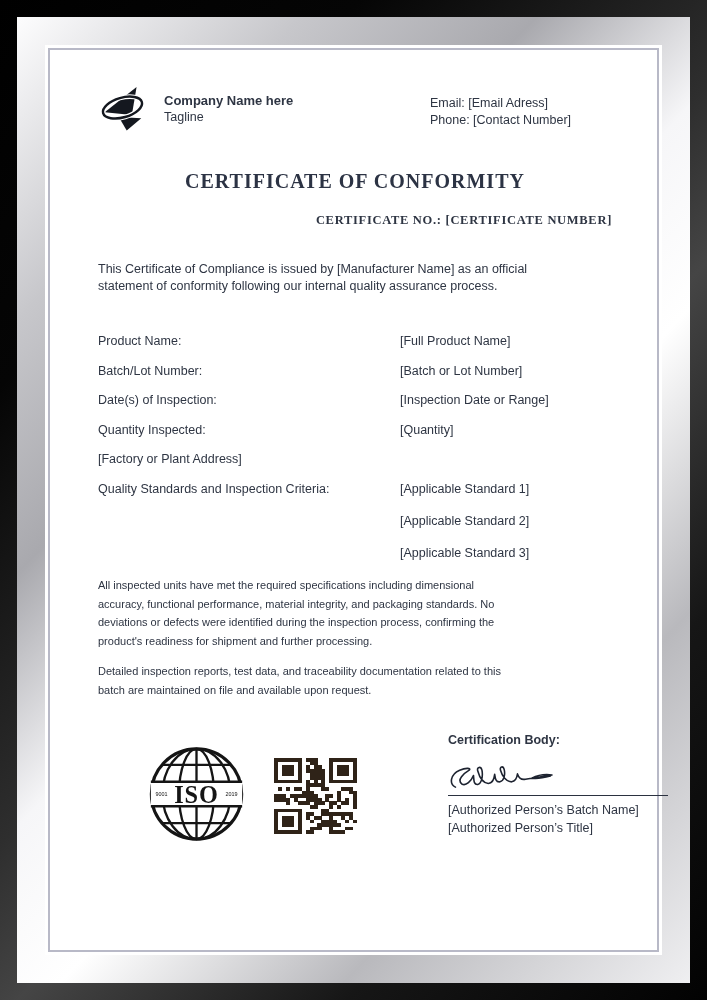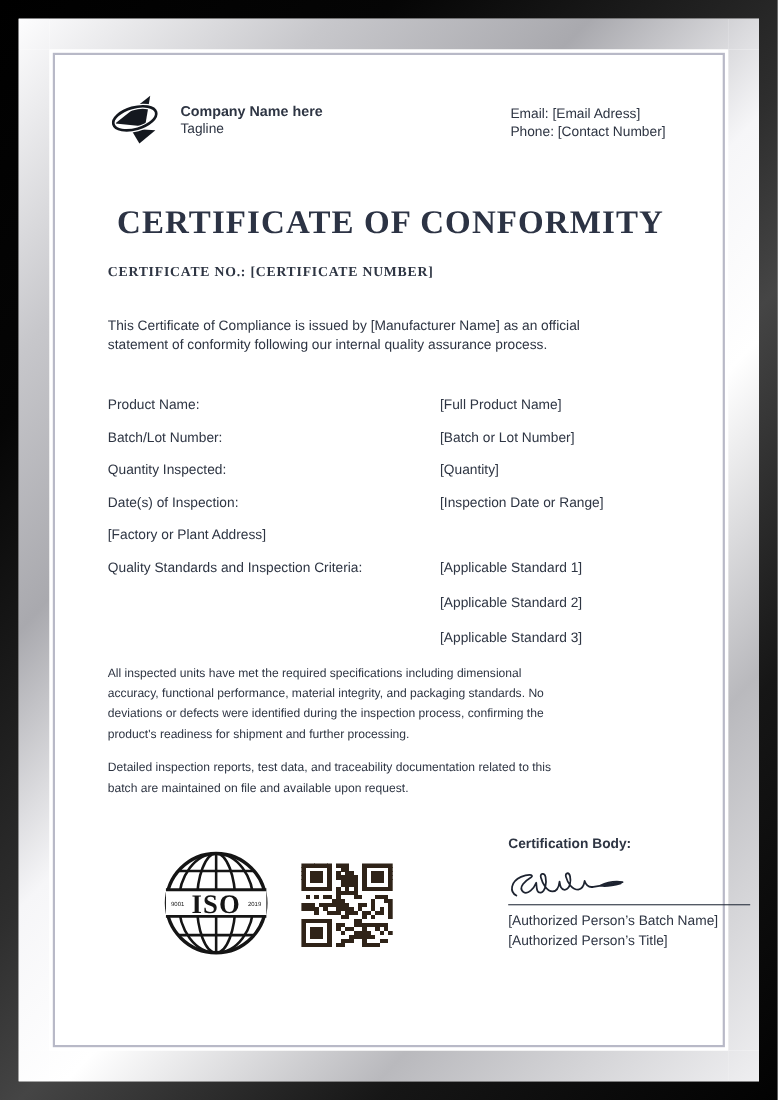--- a/index.html
+++ b/index.html
@@ -33,31 +33,31 @@
     position:relative;
   }
 
   
   .header{position:relative;height:48px;}
   .brand{display:flex;align-items:center;}
   .logo-svg{width:49px;height:45px;flex:0 0 auto;}
   .brand-text{margin-left:17px;}
   .company-name{font-size:13px;font-weight:bold;line-height:16px;}
   .tagline{font-size:12.5px;line-height:16px;}
-  .contact{position:absolute;left:366px;top:9px;font-size:12.5px;line-height:17px;}
+  .contact{position:absolute;left:332px;top:9px;font-size:12.5px;line-height:17px;}
 
   
   .title{
-    margin-top:52px;text-align:center;
+    margin-top:36px;text-align:center;
     font-family:"Liberation Serif",serif;
-    font-size:30px;font-weight:600;letter-spacing:1px;
+    font-size:20px;font-weight:600;letter-spacing:1px;
     color:#2c3344;white-space:nowrap;
   }
   .cert-no{
-    margin-top:20px;text-align:left;
+    margin-top:20px;text-align:right;
     font-family:"Liberation Serif",serif;
     font-size:12.5px;font-weight:600;letter-spacing:0.7px;
   }
 
   
   .intro{margin-top:33px;font-size:12.5px;font-weight:normal;line-height:17px;}
 
   
   .fields{margin-top:40px;}
   .field-row{display:flex;margin-bottom:16.5px;font-size:12.5px;line-height:13px;}
@@ -66,21 +66,21 @@
   .extra-value{margin-top:19px;}
 
   
   .paras{font-size:11px;line-height:18.5px;}
   .paras .para + .para{margin-top:12px;}
 
   
   .footer{margin-top:34px;position:relative;height:120px;}
   .iso-badge{position:absolute;left:48px;top:11px;width:101px;height:100px;}
   .qr-code{position:absolute;left:176px;top:25px;width:83px;height:76px;}
-  .cert-body{position:absolute;left:364px;top:0;width:222px;}
+  .cert-body{position:absolute;left:350px;top:0;width:222px;}
   .cert-body-label{font-size:12.5px;font-weight:bold;line-height:14px;}
   .signature-svg{display:block;width:122px;height:46px;margin-top:6px;margin-bottom:-4px;}
   .sig-line{border-bottom:1.6px solid #2b3240;width:220px;}
   .auth-lines{margin-top:6px;font-size:12.5px;line-height:17.5px;}
 </style>
 </head>
 <body>
 
 <div class="page">
   <div class="frame-black">
@@ -121,29 +121,29 @@
                   <div>[Full Product Name]</div>
                 </div>
               </div>
               <div class="field-row">
                 <div class="field-label">Batch/Lot Number:</div>
                 <div class="field-value">
                   <div>[Batch or Lot Number]</div>
                 </div>
               </div>
               <div class="field-row">
+                <div class="field-label">Date(s) of Inspection:</div>
+                <div class="field-value">
+                  <div>[Inspection Date or Range]</div>
+                </div>
+              </div>
+              <div class="field-row">
                 <div class="field-label">Quantity Inspected:</div>
                 <div class="field-value">
                   <div>[Quantity]</div>
-                </div>
-              </div>
-              <div class="field-row">
-                <div class="field-label">Date(s) of Inspection:</div>
-                <div class="field-value">
-                  <div>[Inspection Date or Range]</div>
                 </div>
               </div>
               <div class="field-row">
                 <div class="field-value">
                   <div>[Factory or Plant Address]</div>
                 </div>
               </div>
               <div class="field-row">
                 <div class="field-label">Quality Standards and Inspection Criteria:</div>
                 <div class="field-value">

